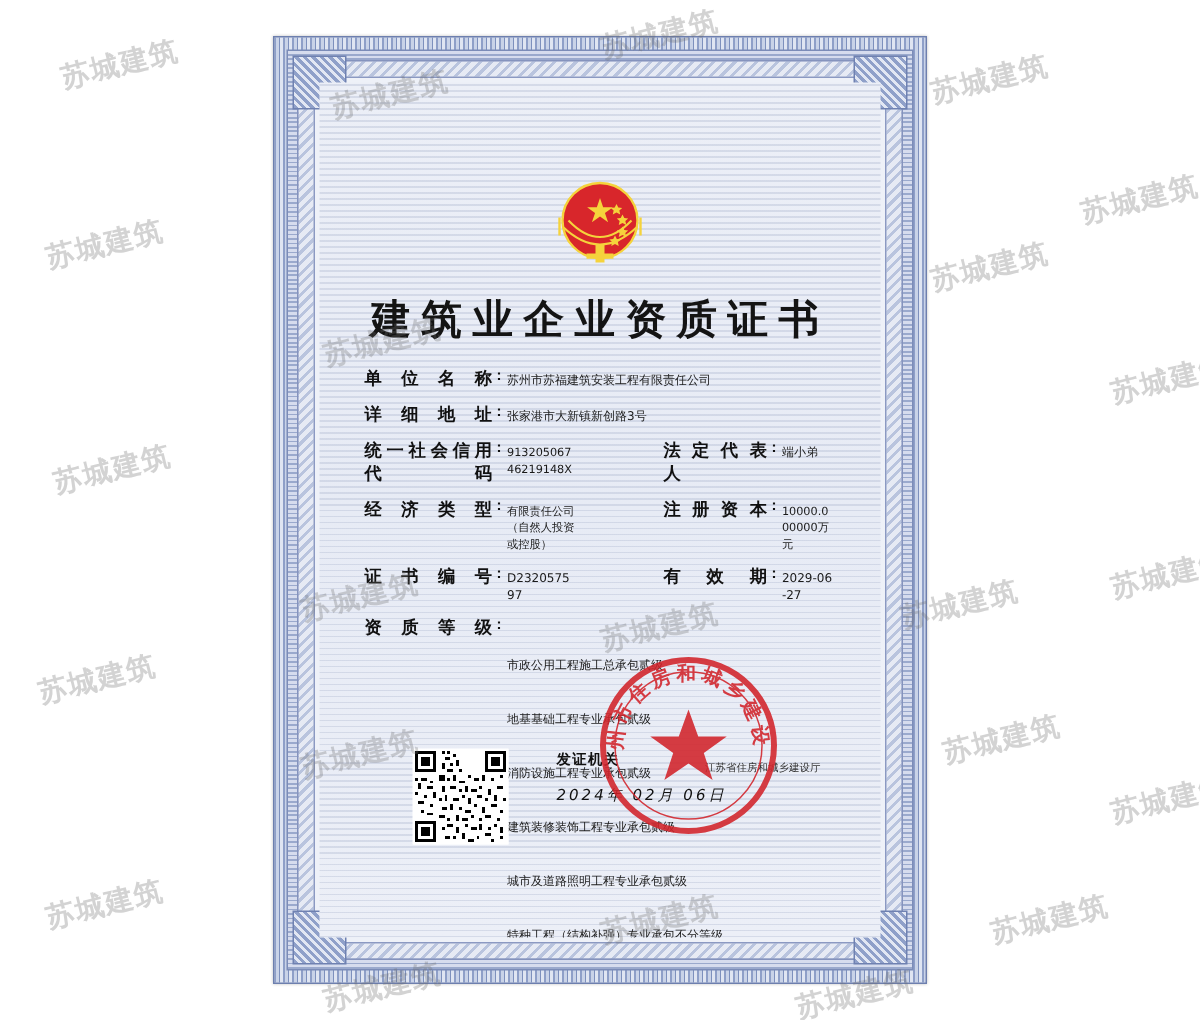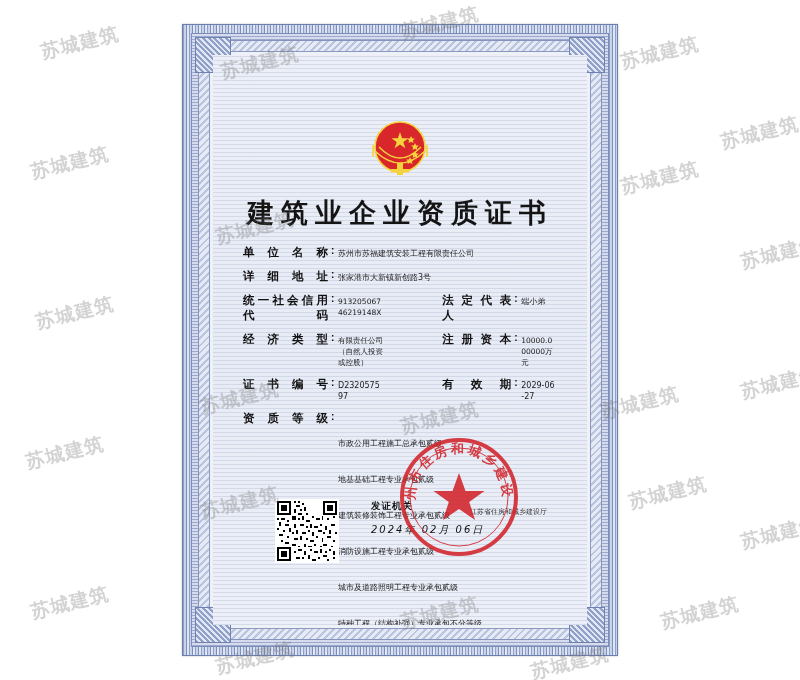--- a/index.html
+++ b/index.html
@@ -324,22 +324,22 @@
             </div>
           </div>
         </div>
 
         <div class="row">
           <div class="lbl">资质等级</div>
           <div class="colon">:</div>
           <div class="val qual-list">
             <div>市政公用工程施工总承包贰级</div>
             <div>地基基础工程专业承包贰级</div>
+            <div>消防设施工程专业承包贰级</div>
             <div>建筑装修装饰工程专业承包贰级</div>
-            <div>消防设施工程专业承包贰级</div>
             <div>城市及道路照明工程专业承包贰级</div>
             <div>特种工程（结构补强）专业承包不分等级</div>
           </div>
         </div>
 
       </div>
 
       <div class="qr">
         <svg viewBox="0 0 33 33" width="64" height="64" shape-rendering="crispEdges">
           <rect width="33" height="33" fill="#ffffff"></rect>

